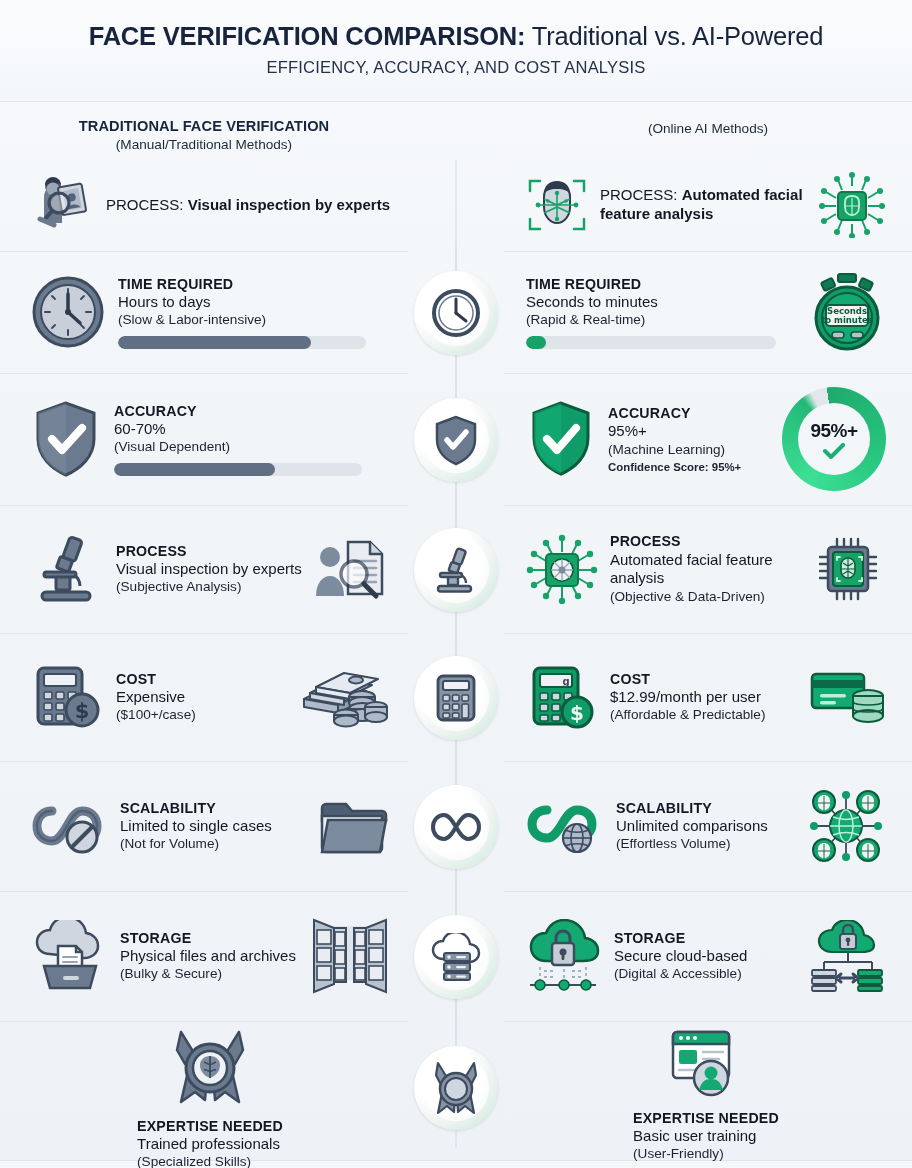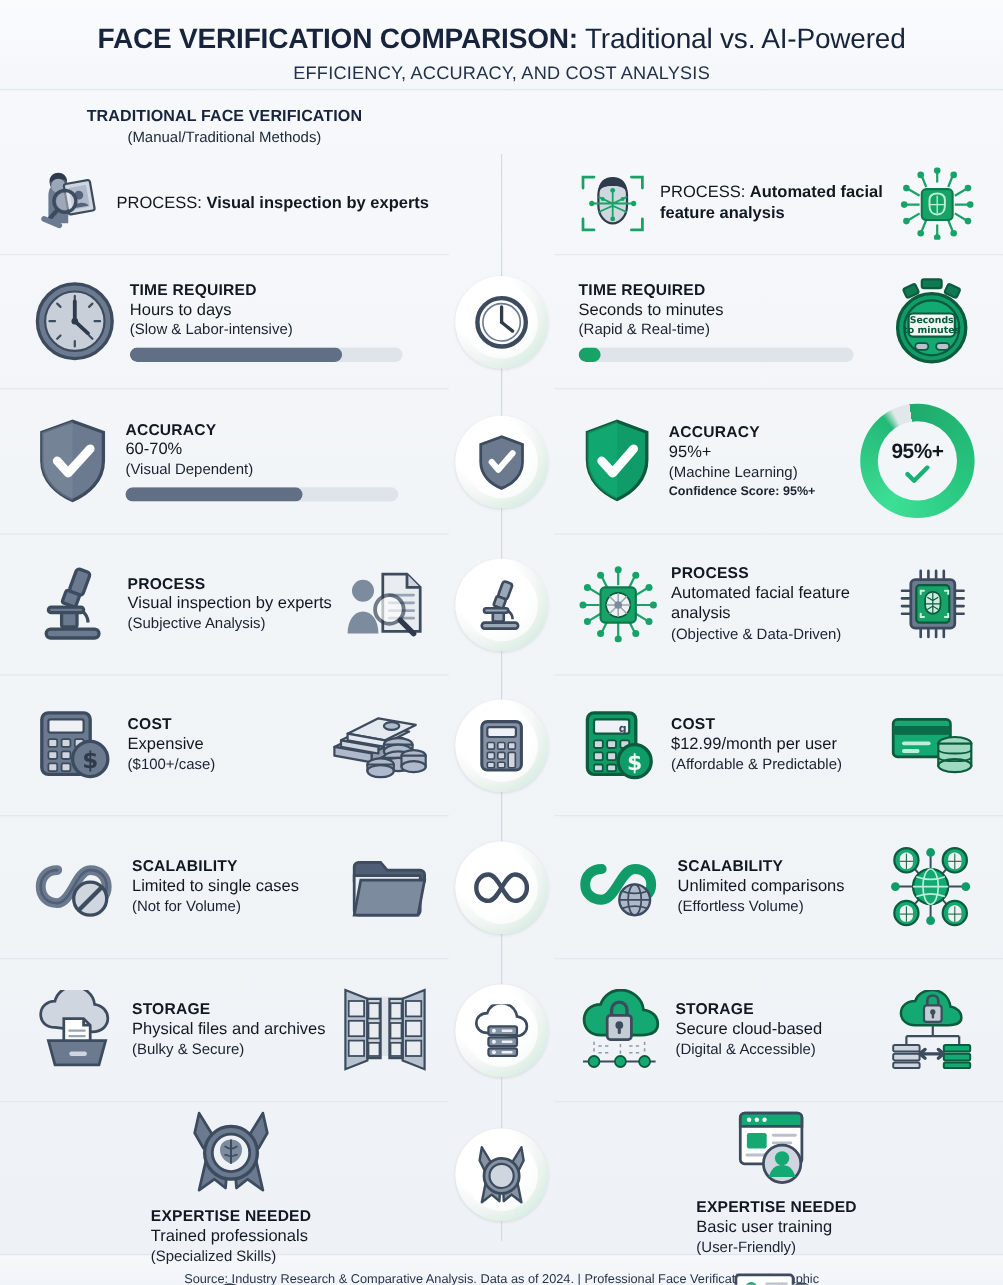--- a/index.html
+++ b/index.html
@@ -11,21 +11,21 @@
   }
   .page {
     position: relative;
     width: 912px; height: 1168px;
     background: linear-gradient(180deg,#f7f9fb 0%, #f2f5f8 40%, #eef2f6 100%);
     display: flex; flex-direction: column;
   }
 
   
   .header {
-    padding: 22px 20px 4px;
+    padding: 22px 20px 24px;
     text-align: center;
     background: linear-gradient(180deg,#fafbfd 0%, #f4f7fa 100%);
     border-bottom: 1px solid #dfe5ec;
   }
   .title {
     font-size: 25.5px; line-height: 1.12; color: #17243c;
     letter-spacing: -0.2px; white-space: nowrap;
   }
   .title .t-bold { font-weight: bold; }
   .title .t-reg { font-weight: normal; }
@@ -143,20 +143,21 @@
     <div class="subtitle">EFFICIENCY, ACCURACY, AND COST ANALYSIS</div>
   </div>
 
   <div class="colheads">
     <div class="colhead">
       <div class="ch-title">TRADITIONAL FACE VERIFICATION</div>
       <div class="ch-sub">(Manual/Traditional Methods)</div>
     </div>
     <div class="colhead mid"></div>
     <div class="colhead">
+      <div class="ch-sub">(Online AI Methods)</div>
     </div>
   </div>
 
   <div class="body">
     <div class="vdivider"></div>
 
     <div class="col left">
 
       <div class="row r0">
         <div class="main-icon">

